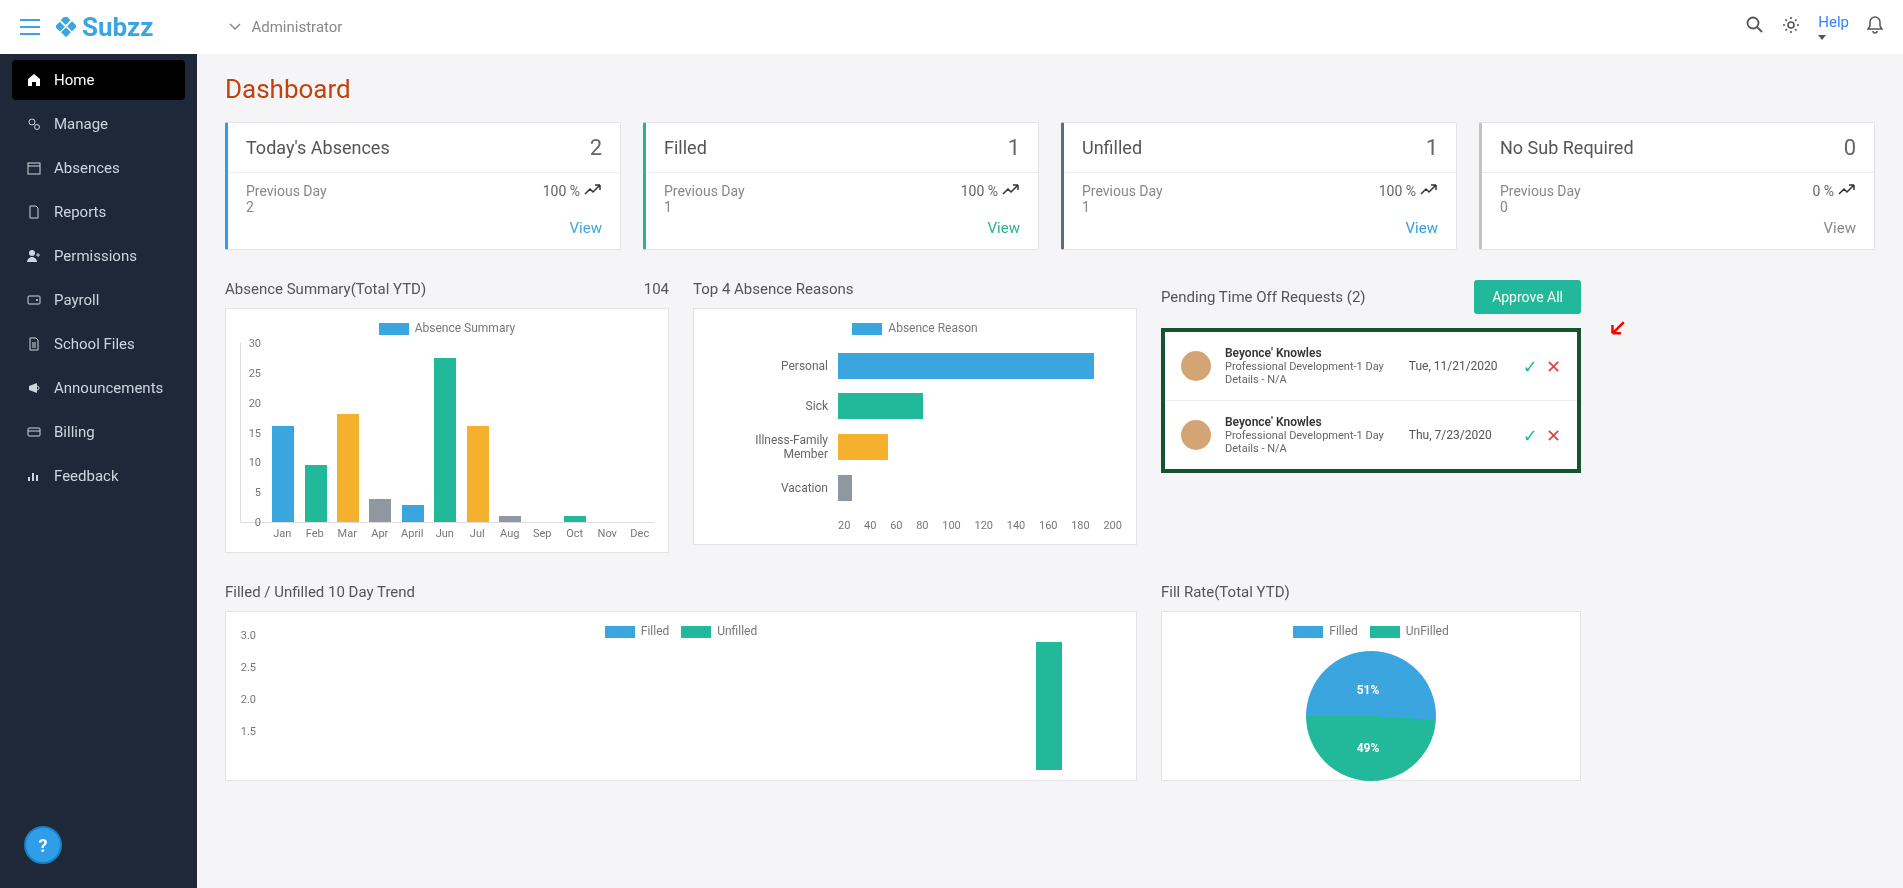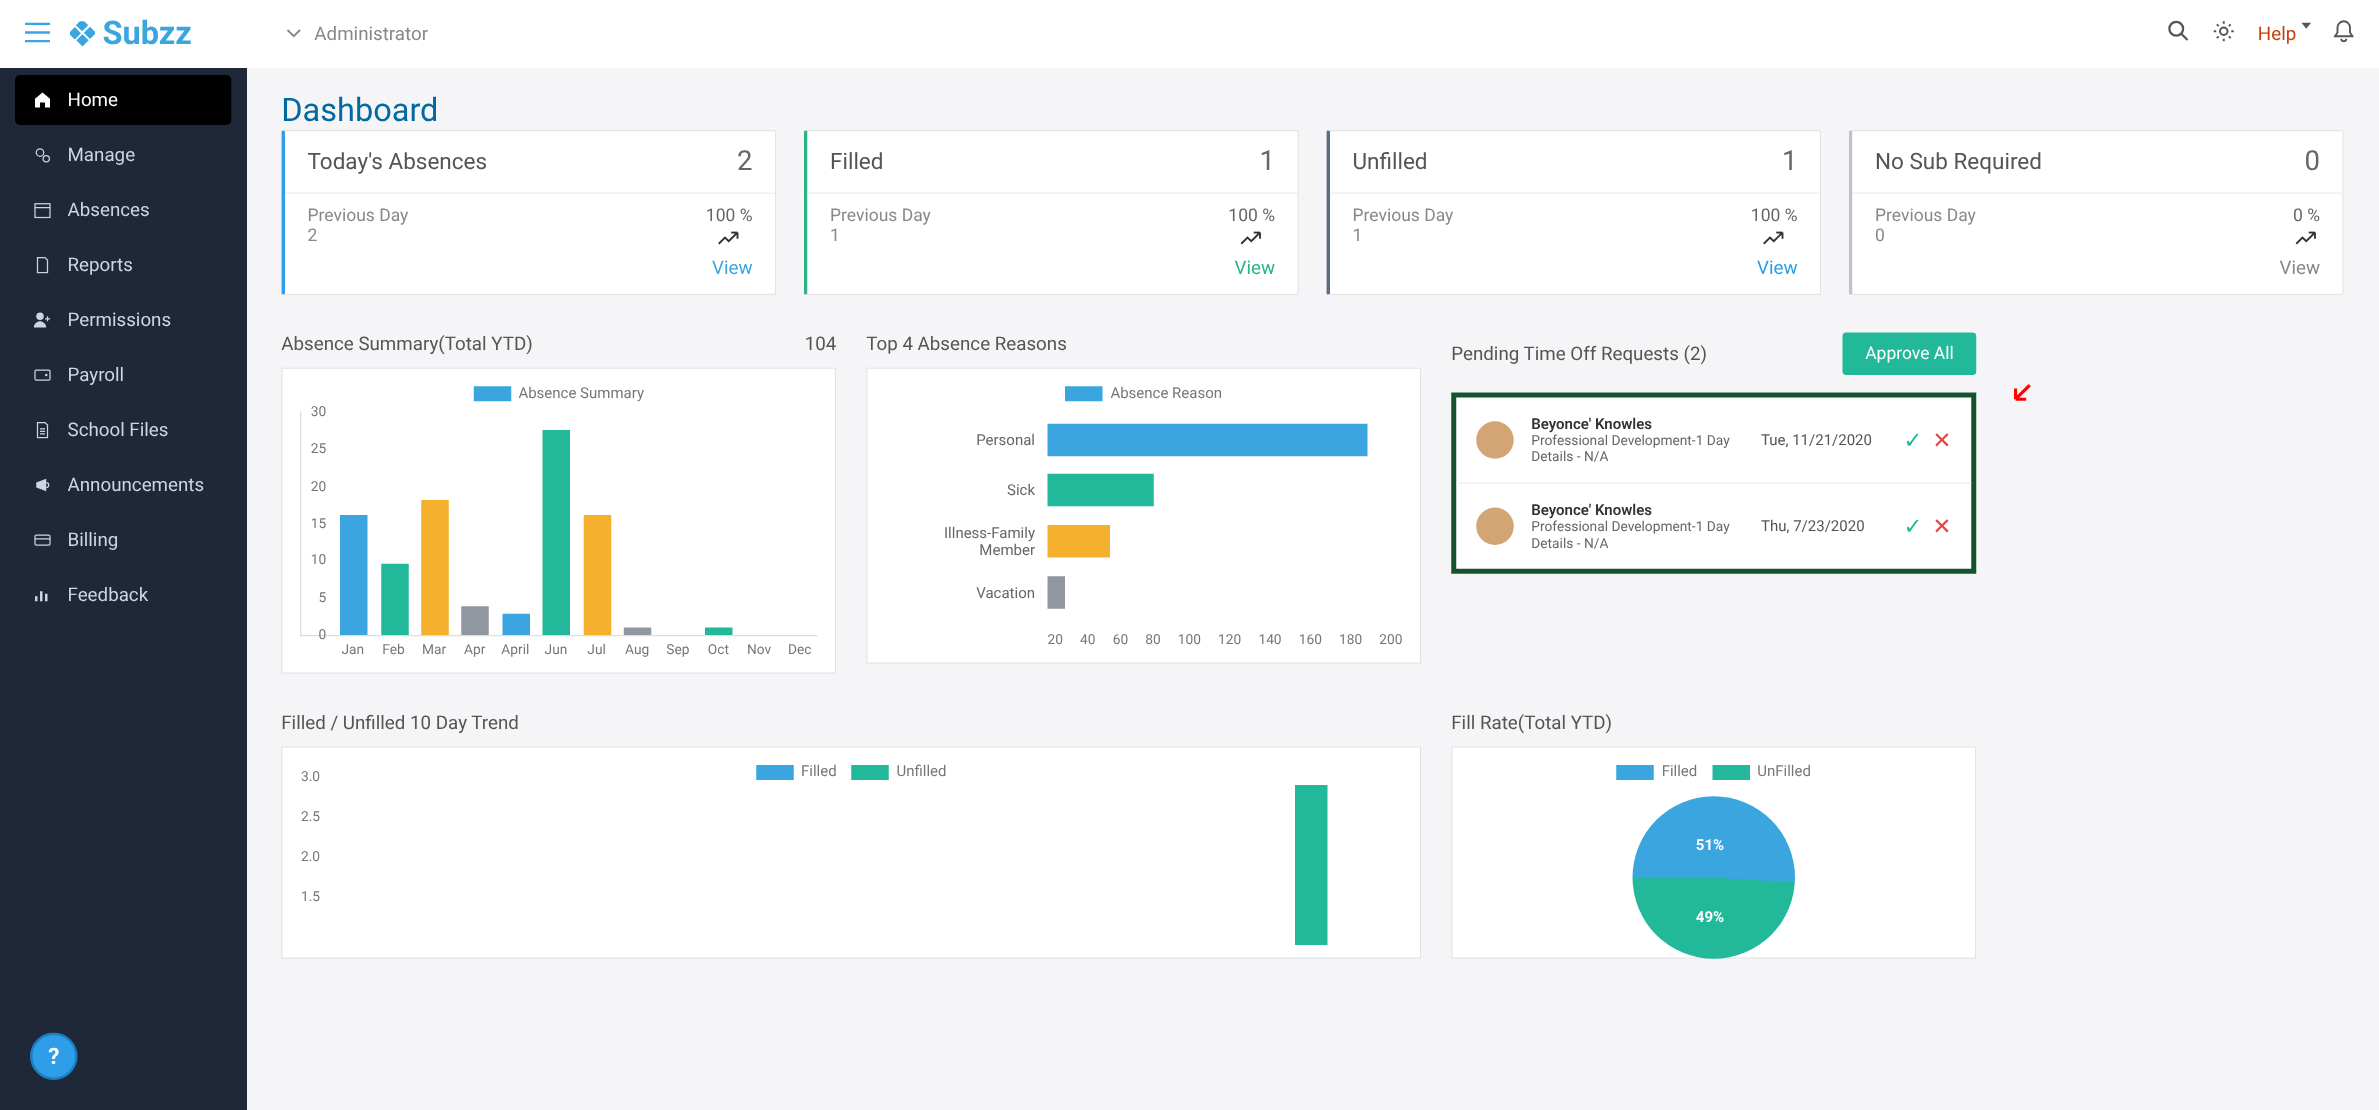--- a/index.html
+++ b/index.html
@@ -5,39 +5,39 @@
 * { margin: 0; padding: 0; box-sizing: border-box; font-family: -apple-system, BlinkMacSystemFont, "Segoe UI", Roboto, sans-serif; }
 body { background: #f5f5f7; color: #333; }
 .topbar { position: fixed; top: 0; left: 0; right: 0; height: 54px; background: #fff; display: flex; align-items: center; padding: 0 20px; z-index: 100; }
 .topbar-left { display: flex; align-items: center; gap: 16px; }
 .menu-btn { color: #3ba5e0; font-size: 22px; cursor: pointer; }
 .logo { color: #3ba5e0; font-size: 26px; font-weight: 700; display: flex; align-items: center; gap: 6px; }
 .logo-mark { display: inline-flex; }
 .role-dropdown { margin-left: 60px; color: #888; font-size: 15px; display: flex; align-items: center; gap: 10px; cursor: pointer; }
 .topbar-right { margin-left: auto; display: flex; align-items: center; gap: 18px; color: #666; }
 .topbar-right .icon-btn { cursor: pointer; color: #555; }
-.help-link { display: flex; align-items: flex-start; gap: 4px; cursor: pointer; font-size: 15px; color: #c2410c; }
+.help-link { display: flex; align-items: flex-start; gap: 4px; cursor: pointer; font-size: 15px; color: #3b82f6; flex-direction: column; }
 .sidebar { position: fixed; top: 54px; left: 0; bottom: 0; width: 197px; background: #1e2838; color: #cfd5de; padding: 6px 12px; }
 .sidebar-item { display: flex; align-items: center; gap: 12px; padding: 11px 14px; border-radius: 4px; cursor: pointer; font-size: 15px; margin-bottom: 4px; }
 .sidebar-item.active { background: #000000; color: #fff; }
 .sidebar-item .sb-icon { width: 16px; display: inline-flex; justify-content: center; }
 .help-fab { position: fixed; left: 24px; bottom: 24px; width: 38px; height: 38px; border-radius: 50%; background: #2f9ee8; color: #fff; display: flex; align-items: center; justify-content: center; font-size: 18px; font-weight: bold; cursor: pointer; border: 2px solid #1a7fc2; }
 .main { margin-left: 197px; margin-top: 54px; padding: 20px 28px; width: calc(100% - 197px); }
-h1.page-title { font-size: 26px; font-weight: 400; color: #0369a1; }
+h1.page-title { font-size: 26px; font-weight: 400; color: #c2410c; margin-bottom: 18px; }
 .stat-row { display: grid; grid-template-columns: repeat(4, 1fr); gap: 22px; margin-bottom: 30px; }
 .stat-card { background: #fff; border: 1px solid #e3e3e6; border-left: 3px solid #ccc; border-radius: 2px; padding: 0; }
 .stat-card.c1 { border-left-color: #2f9ee8; }
 .stat-card.c2 { border-left-color: #2bb38a; }
 .stat-card.c3 { border-left-color: #5a6d84; }
 .stat-card.c4 { border-left-color: #bfc4cb; }
 .stat-head { display: flex; justify-content: space-between; align-items: center; padding: 12px 18px; border-bottom: 1px solid #ecedef; font-size: 18px; color: #555; }
 .stat-head .count { font-size: 22px; color: #666; }
 .stat-body { padding: 10px 18px 12px; font-size: 14px; color: #888; }
 .stat-body .prev-row { display: flex; justify-content: space-between; align-items: flex-start; }
-.stat-body .pct { display: flex; align-items: center; gap: 4px; color: #666; flex-direction: column; }
+.stat-body .pct { display: flex; align-items: center; gap: 4px; color: #666; }
 .stat-body .view-link { display: block; text-align: right; color: #3ba5e0; cursor: pointer; font-size: 15px; margin-top: 4px; }
 .stat-card.c2 .view-link { color: #2bb38a; }
 .stat-card.c3 .view-link { color: #2f9ee8; }
 .stat-card.c4 .view-link { color: #888; }
 .grid2 { display: grid; grid-template-columns: 444px 444px 420px; gap: 24px; margin-bottom: 30px; }
 .section-title { font-size: 15px; color: #555; margin-bottom: 10px; display: flex; justify-content: space-between; }
 .chart-card { background: #fff; border: 1px solid #e3e3e6; padding: 12px 14px; }
 .legend { text-align: center; font-size: 12px; color: #777; margin-bottom: 8px; }
 .legend .sw { display: inline-block; width: 30px; height: 12px; vertical-align: middle; margin-right: 6px; }
 .barchart { position: relative; height: 180px; display: flex; align-items: flex-end; gap: 4px; padding-left: 28px; border-left: 1px solid #ddd; border-bottom: 1px solid #ddd; }

